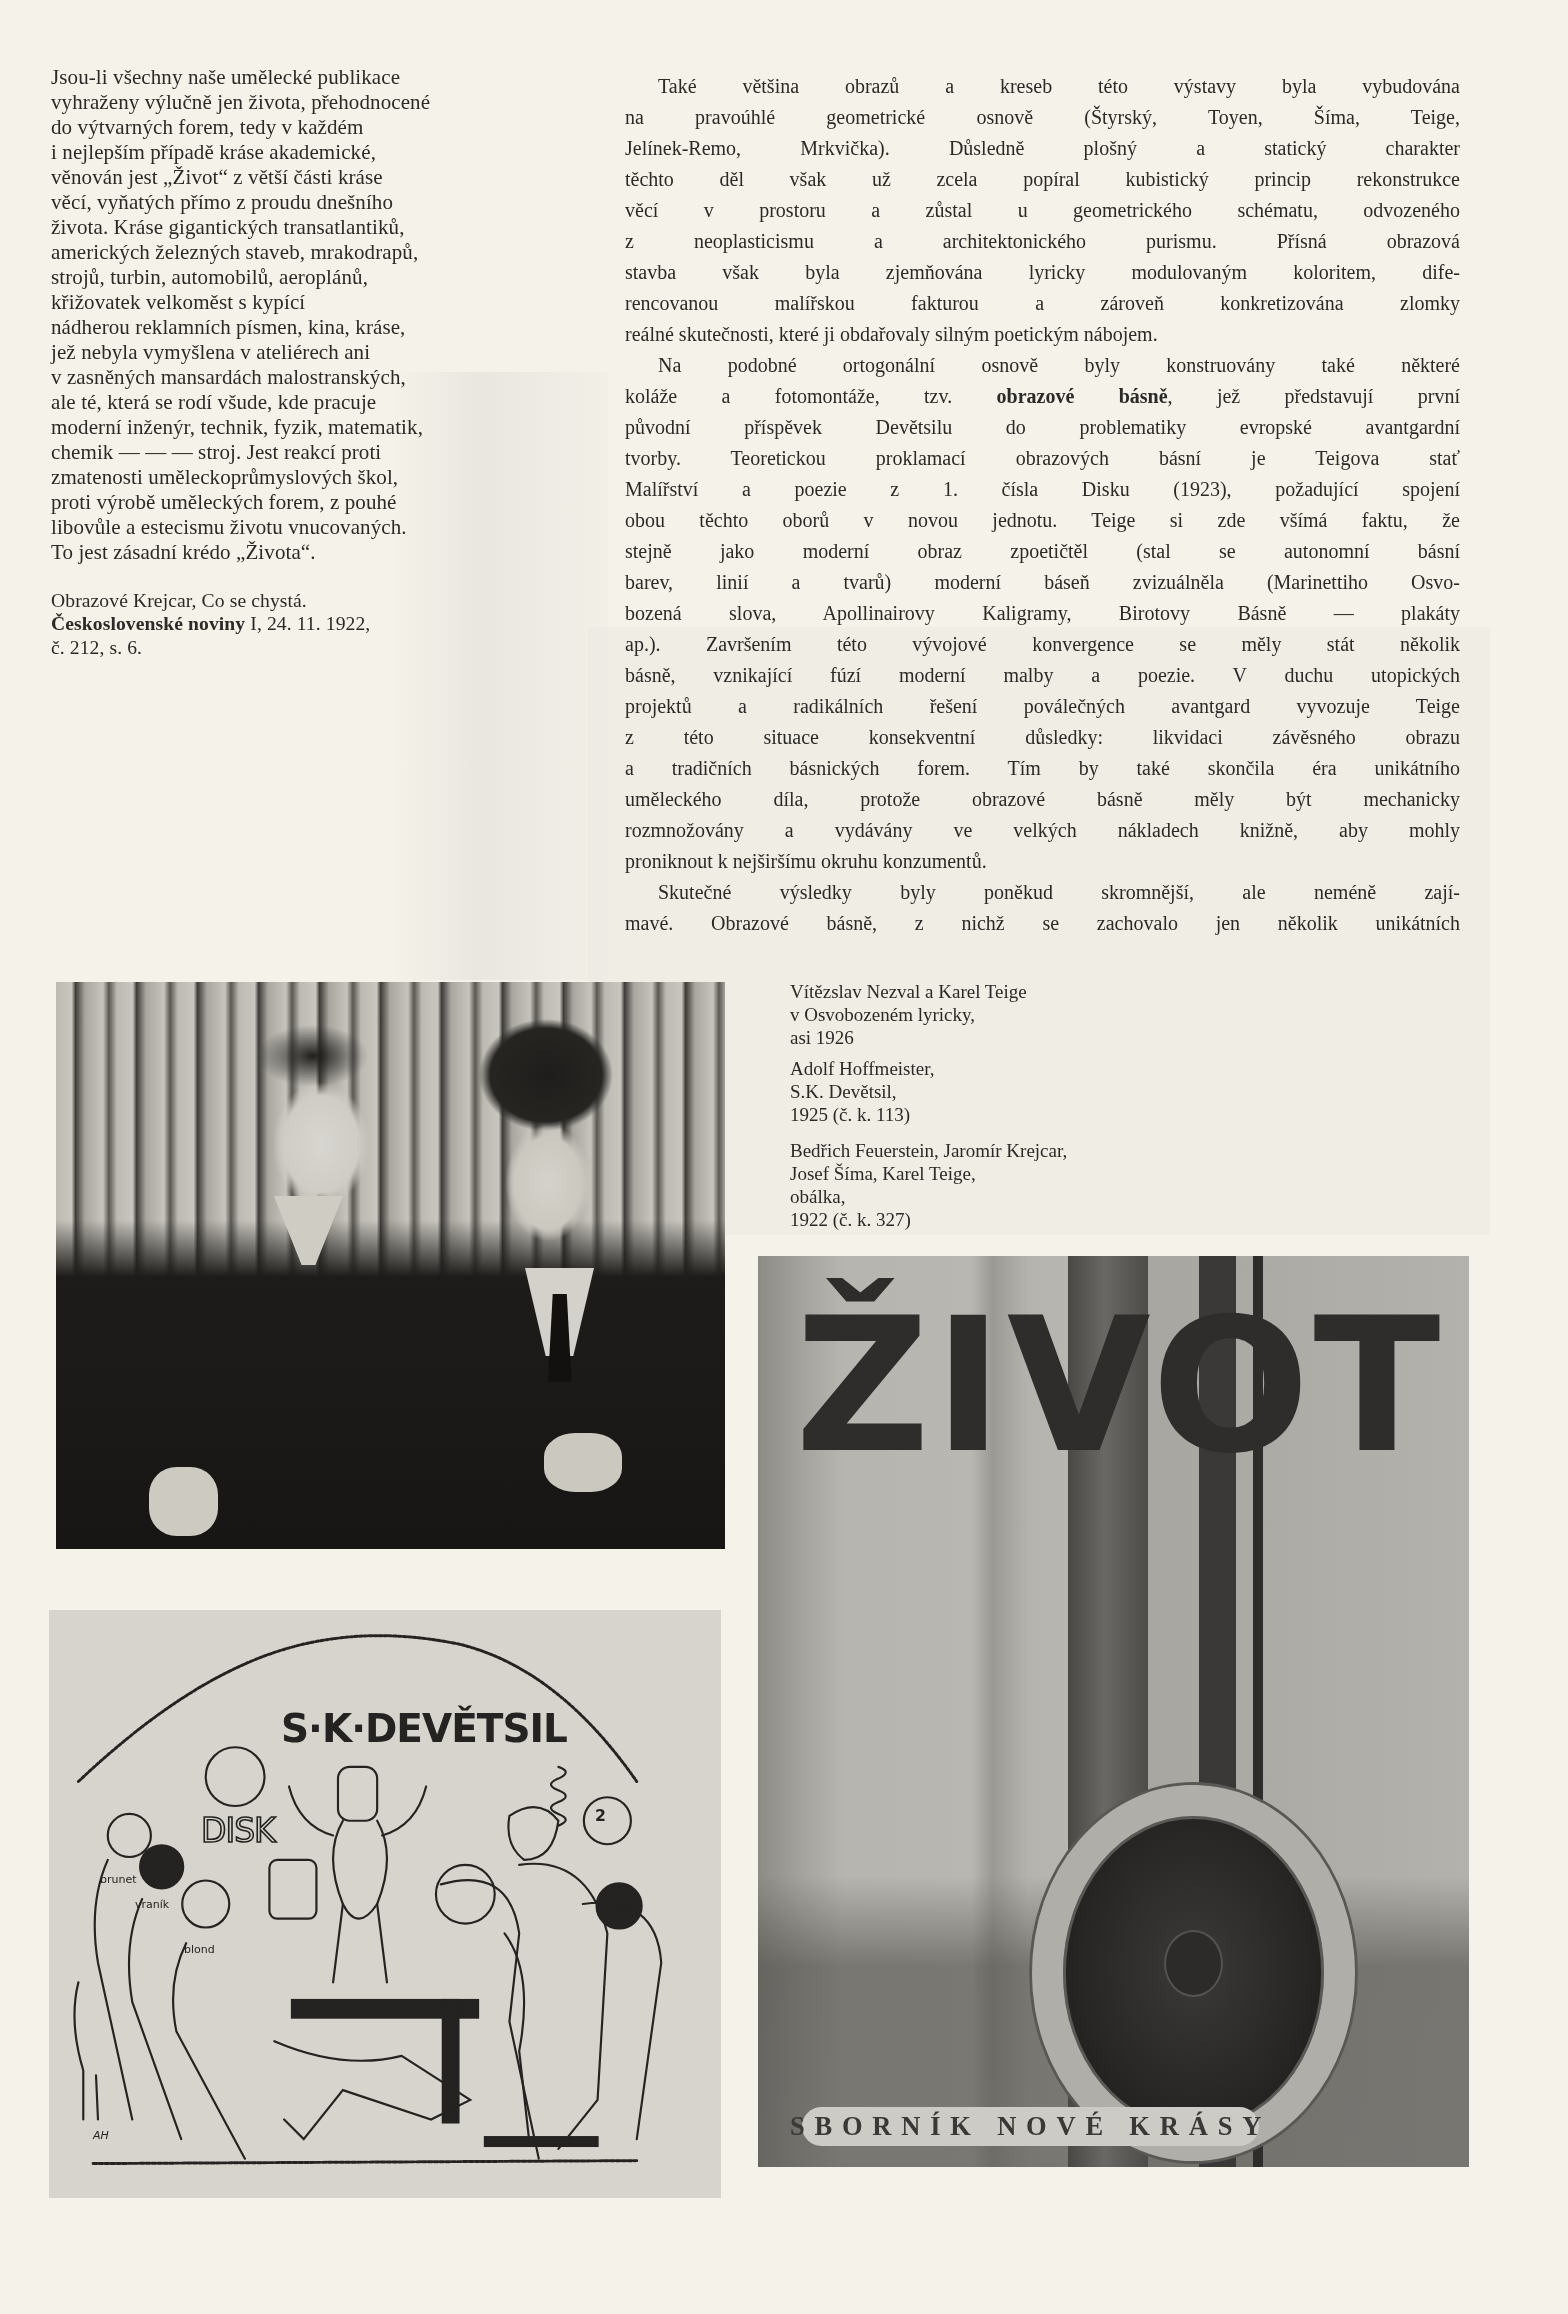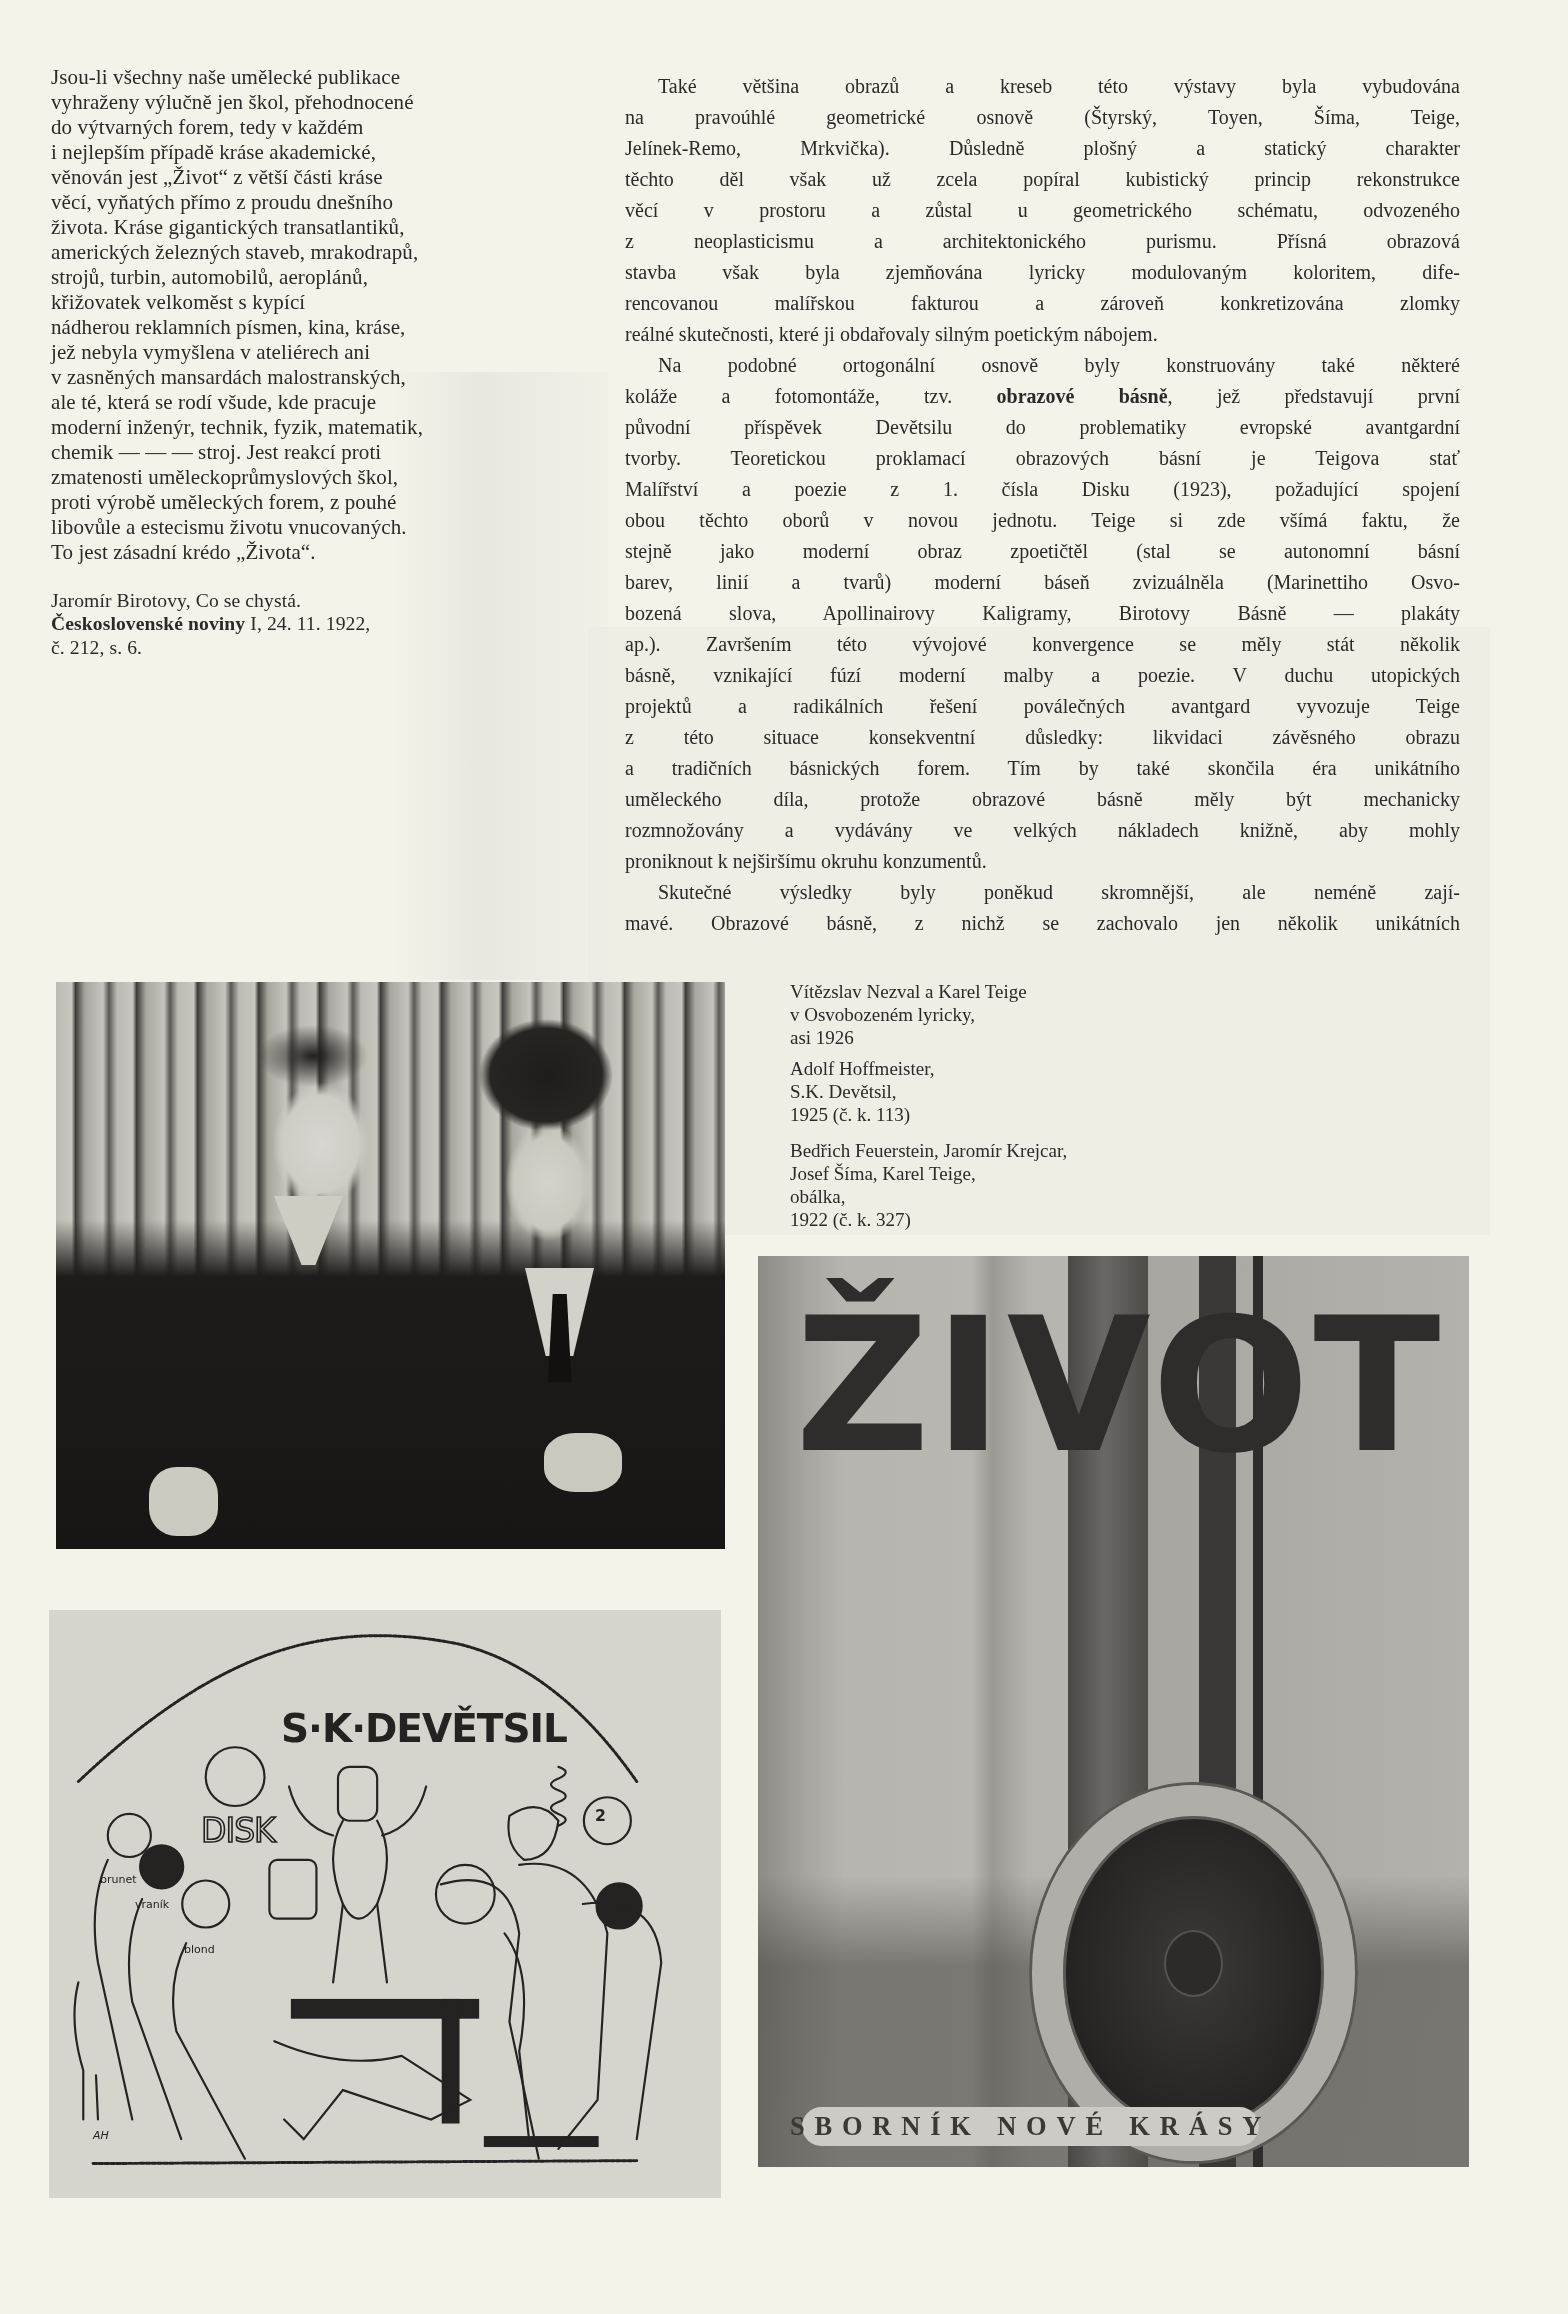--- a/index.html
+++ b/index.html
@@ -117,42 +117,42 @@
 </style>
 </head>
 <body>
 
 <div class="page-shade"></div>
 <div class="right-shade"></div>
 
 <div class="left-col">
   <div id="quote-lines">
       <span class="line">Jsou-li všechny naše umělecké publikace</span>
-      <span class="line">vyhraženy výlučně jen škol, přehodnocené</span>
+      <span class="line">vyhraženy výlučně jen života, přehodnocené</span>
       <span class="line">do výtvarných forem, tedy v každém</span>
       <span class="line">i nejlepším případě kráse akademické,</span>
       <span class="line">věnován jest „Život“ z větší části kráse</span>
       <span class="line">věcí, vyňatých přímo z proudu dnešního</span>
       <span class="line">života. Kráse gigantických transatlantiků,</span>
       <span class="line">amerických železných staveb, mrakodrapů,</span>
       <span class="line">strojů, turbin, automobilů, aeroplánů,</span>
       <span class="line">křižovatek velkoměst s kypící</span>
       <span class="line">nádherou reklamních písmen, kina, kráse,</span>
       <span class="line">jež nebyla vymyšlena v ateliérech ani</span>
       <span class="line">v zasněných mansardách malostranských,</span>
       <span class="line">ale té, která se rodí všude, kde pracuje</span>
       <span class="line">moderní inženýr, technik, fyzik, matematik,</span>
       <span class="line">chemik — — — stroj. Jest reakcí proti</span>
       <span class="line">zmatenosti uměleckoprůmyslových škol,</span>
       <span class="line">proti výrobě uměleckých forem, z pouhé</span>
       <span class="line">libovůle a estecismu životu vnucovaných.</span>
       <span class="line">To jest zásadní krédo „Života“.</span>
     </div>
   <div class="citation">
-    <span class="line">Jaromír Birotovy, Co se chystá.</span>
+    <span class="line">Obrazové Krejcar, Co se chystá.</span>
     <span class="line"><span class="bold">Československé noviny</span><span> I, 24. 11. 1922,</span></span>
     <span class="line">č. 212, s. 6.</span>
   </div>
 </div>
 
 <div class="right-col" id="body-lines">
     <span class="line indent">Také většina obrazů a kreseb této výstavy byla vybudována</span>
     <span class="line">na pravoúhlé geometrické osnově (Štyrský, Toyen, Šíma, Teige,</span>
     <span class="line">Jelínek-Remo, Mrkvička). Důsledně plošný a statický charakter</span>
     <span class="line">těchto děl však už zcela popíral kubistický princip rekonstrukce</span>

